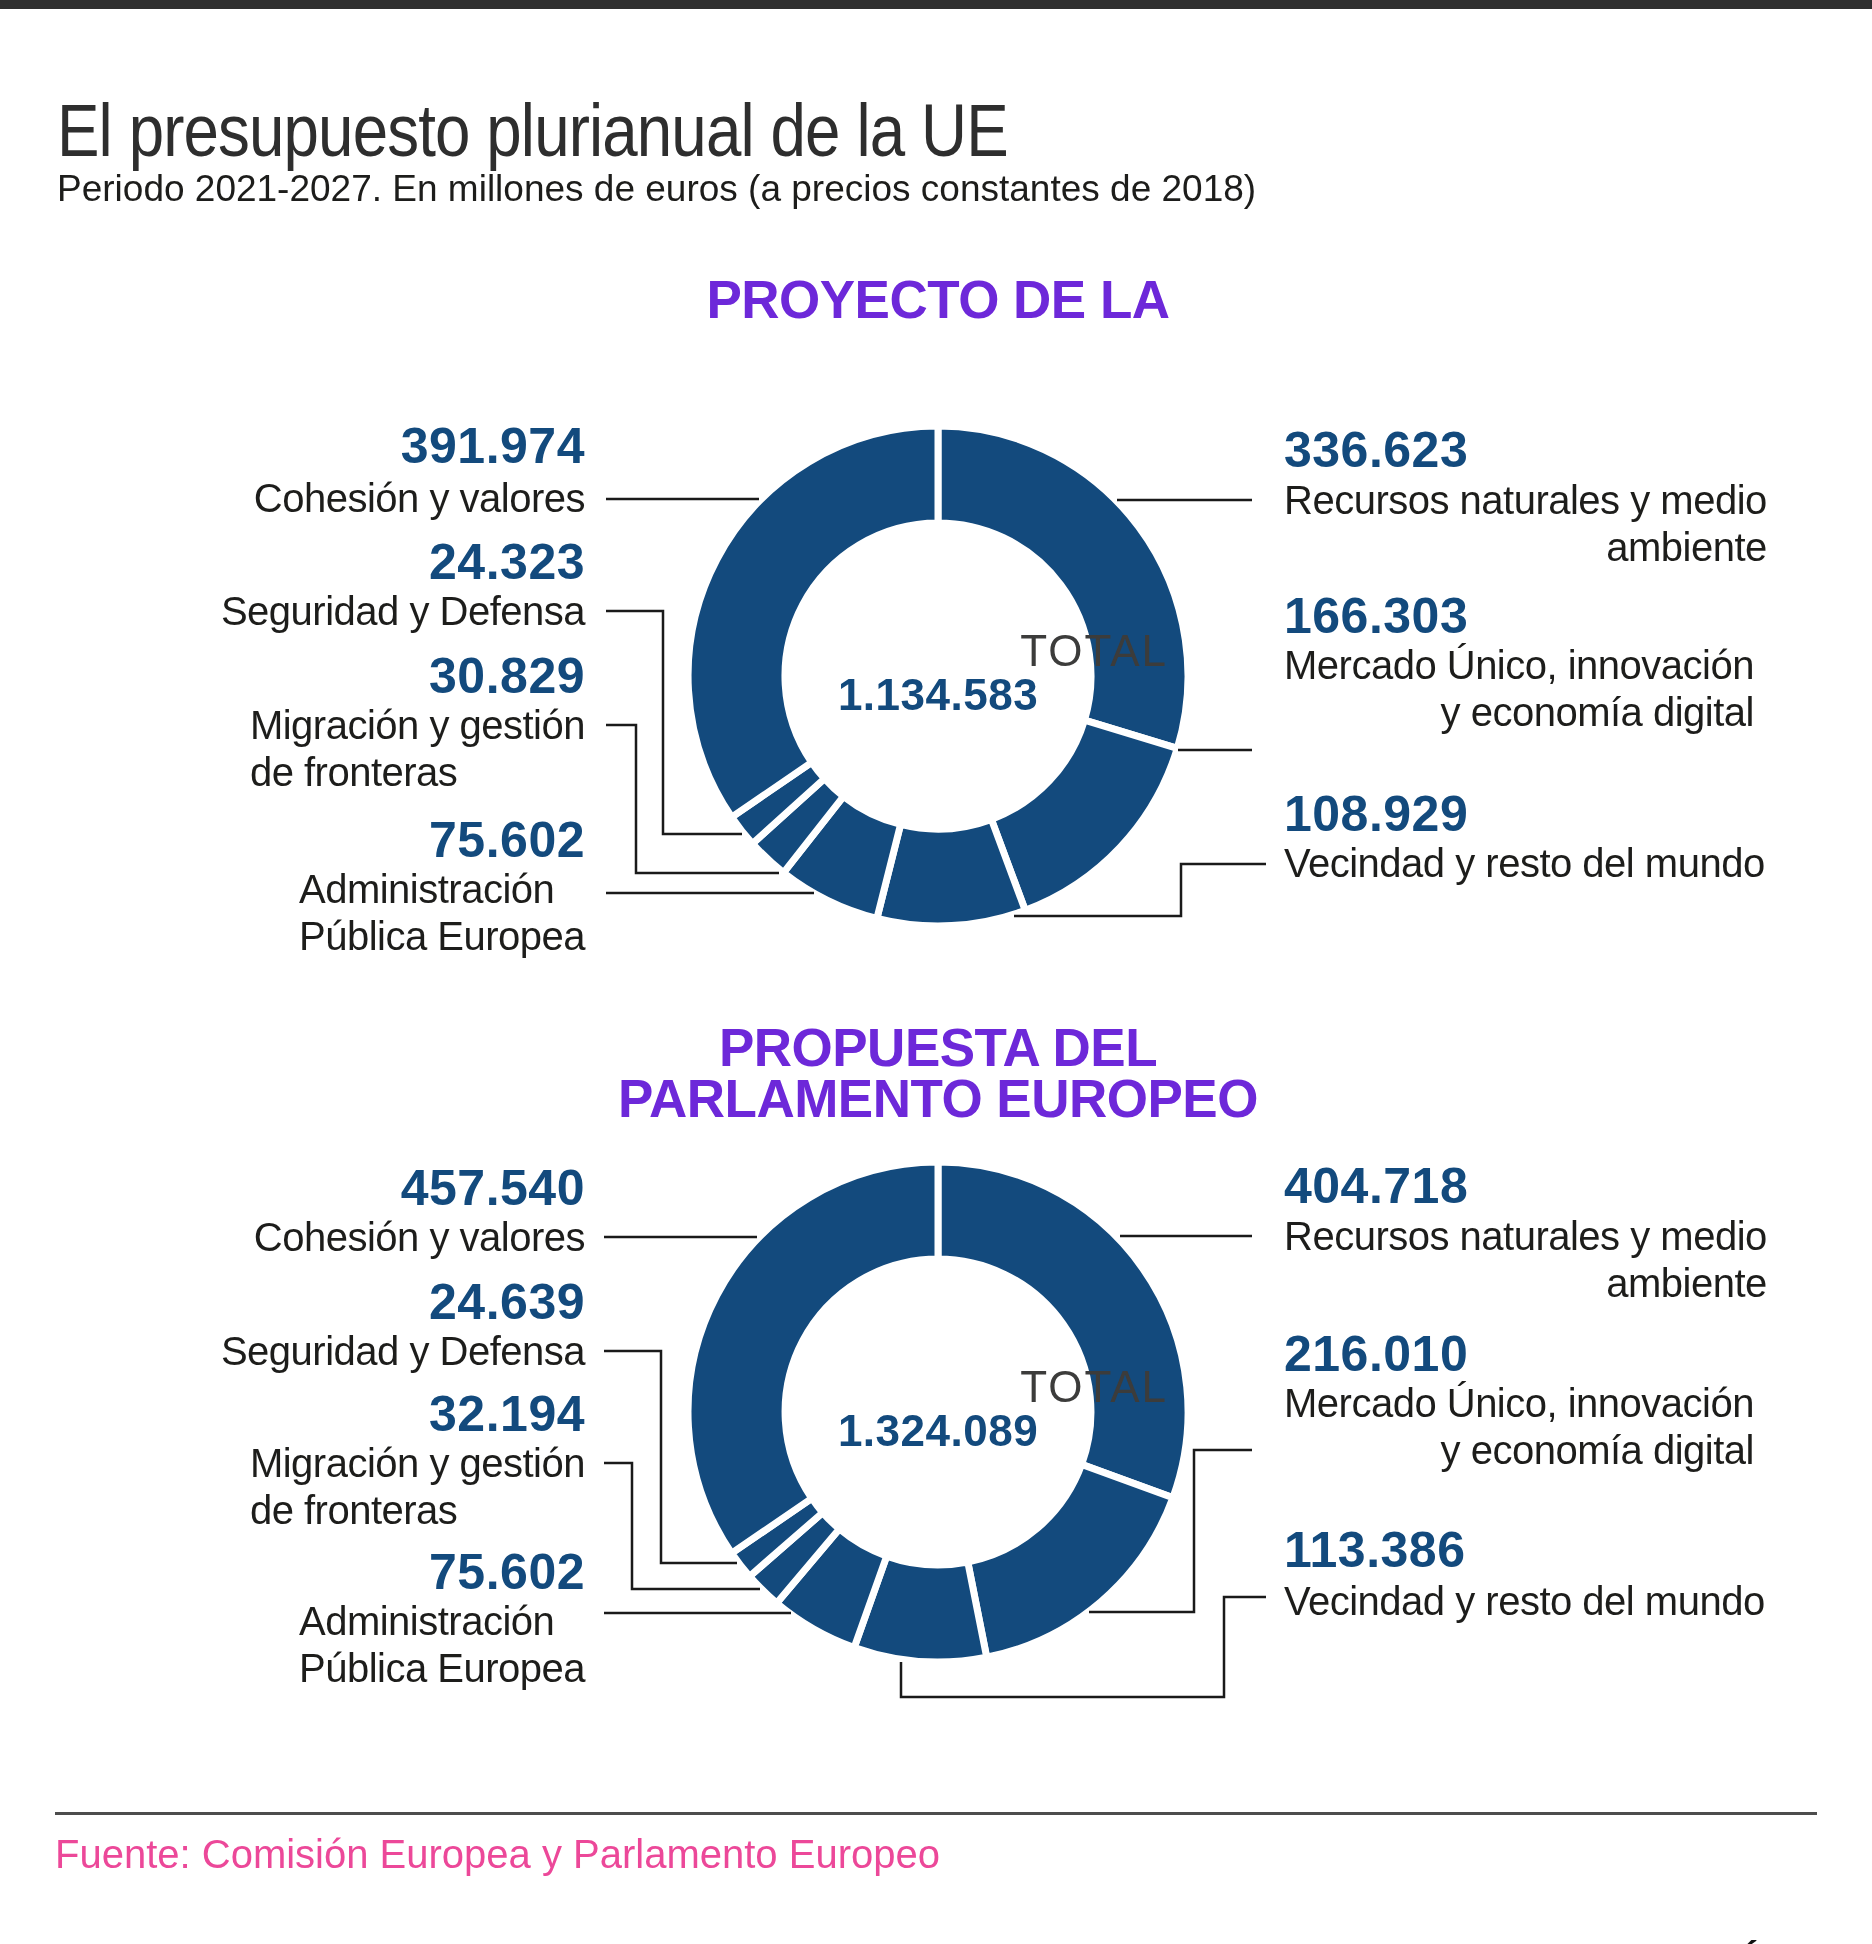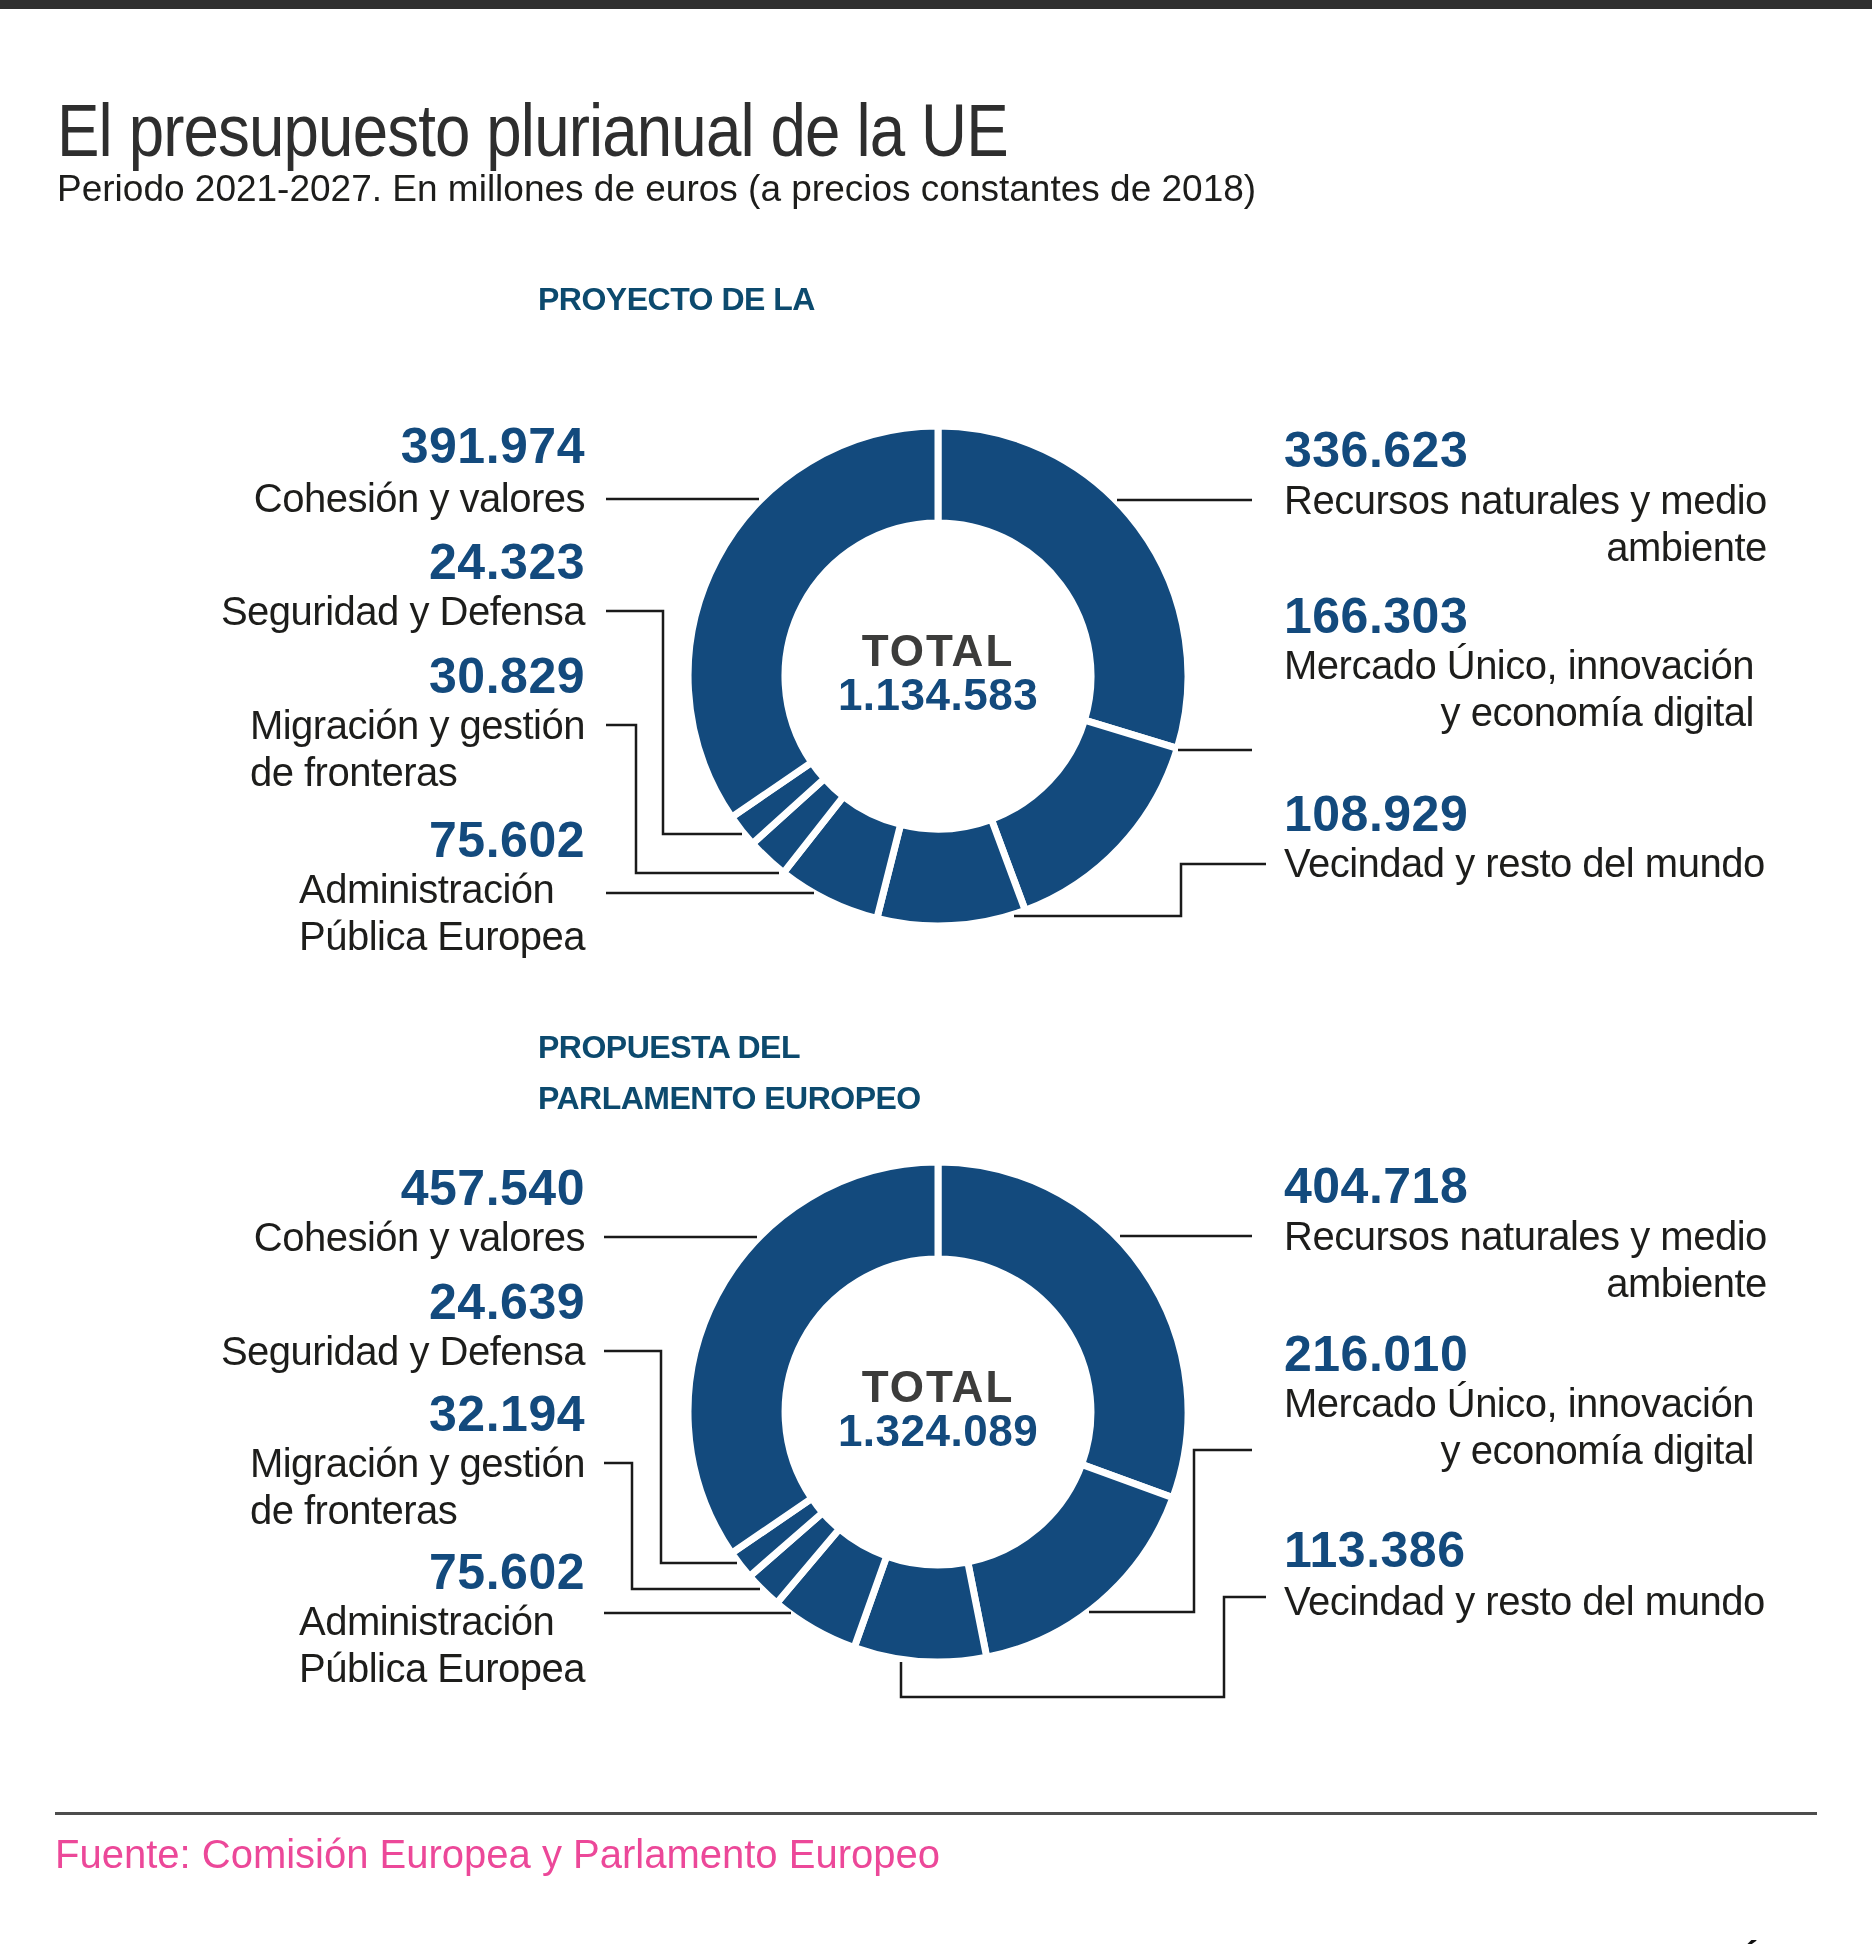--- a/index.html
+++ b/index.html
@@ -6,30 +6,30 @@
   body{
     width:1872px;height:1944px;position:relative;background:#ffffff;
     font-family:"Liberation Sans","DejaVu Sans",sans-serif;
     color:#1d1d1b;overflow:hidden;
     --navy:#134a7d;--text:#1d1d1b;--line:#1a1a1a;--topbar:#2f2f2f;--gray-mark:#b2b7bb;
   }
   .topbar{position:absolute;left:0;top:0;width:1872px;height:9px;background:var(--topbar);}
   .main-title{position:absolute;left:57px;top:38px;font-size:74px;font-weight:400;color:#2e2e2e;
     white-space:nowrap;transform:scale(0.86,1);transform-origin:left top;letter-spacing:-1px;}
   .subtitle{position:absolute;left:57px;top:168px;font-size:37px;color:#1d1d1b;white-space:nowrap;}
-  .section-title{position:absolute;left:538px;width:800px;text-align:left;
-    font-size:32px;font-weight:bold;line-height:51px;color:#0c4a6e;letter-spacing:-0.5px;}
+  .section-title{position:absolute;left:538px;width:800px;text-align:center;
+    font-size:53px;font-weight:bold;line-height:51px;color:#6d28d9;letter-spacing:-0.5px;}
   .svg-layer{position:absolute;left:0;top:0;width:1872px;height:1944px;}
   .leader{fill:none;stroke:var(--line);stroke-width:2.5;}
   .val{position:absolute;font-size:50px;font-weight:bold;color:var(--navy);line-height:52px;white-space:nowrap;letter-spacing:0.5px;}
   .lab{position:absolute;font-size:40px;color:var(--text);line-height:47px;white-space:nowrap;letter-spacing:-0.5px;}
   .col-l{right:1287px;}
   .col-r{left:1284px;text-align:right;}
-  .total-label{position:absolute;left:708px;width:460px;text-align:center;
-    font-size:44px;font-weight:bold;color:#3c3c3b;letter-spacing:2px;}
+  .total-label{position:absolute;left:708px;width:460px;text-align:right;
+    font-size:44px;font-weight:normal;color:#3c3c3b;letter-spacing:2px;}
   .total-value{position:absolute;left:708px;width:460px;text-align:center;
     font-size:44px;font-weight:bold;color:var(--navy);letter-spacing:0.5px;}
   .footer-rule{position:absolute;left:55px;top:1812px;width:1762px;height:3px;background:#4d4d4d;}
   .footer-source{position:absolute;left:55px;top:1832px;font-size:40px;color:#ec4899;white-space:nowrap;}
   .footer-brand{position:absolute;right:55px;top:1940px;font-size:40px;white-space:nowrap;text-align:right;}
   .brand-mark{color:var(--gray-mark);font-weight:bold;font-size:36px;letter-spacing:2px;}
   .brand-name{color:#111;font-weight:bold;letter-spacing:1px;}
 </style>
 </head>
 <body style="--navy: #134a7d; --text: #1d1d1b; --line: #1a1a1a; --topbar: #2f2f2f; --gray-mark: #b2b7bb;">

